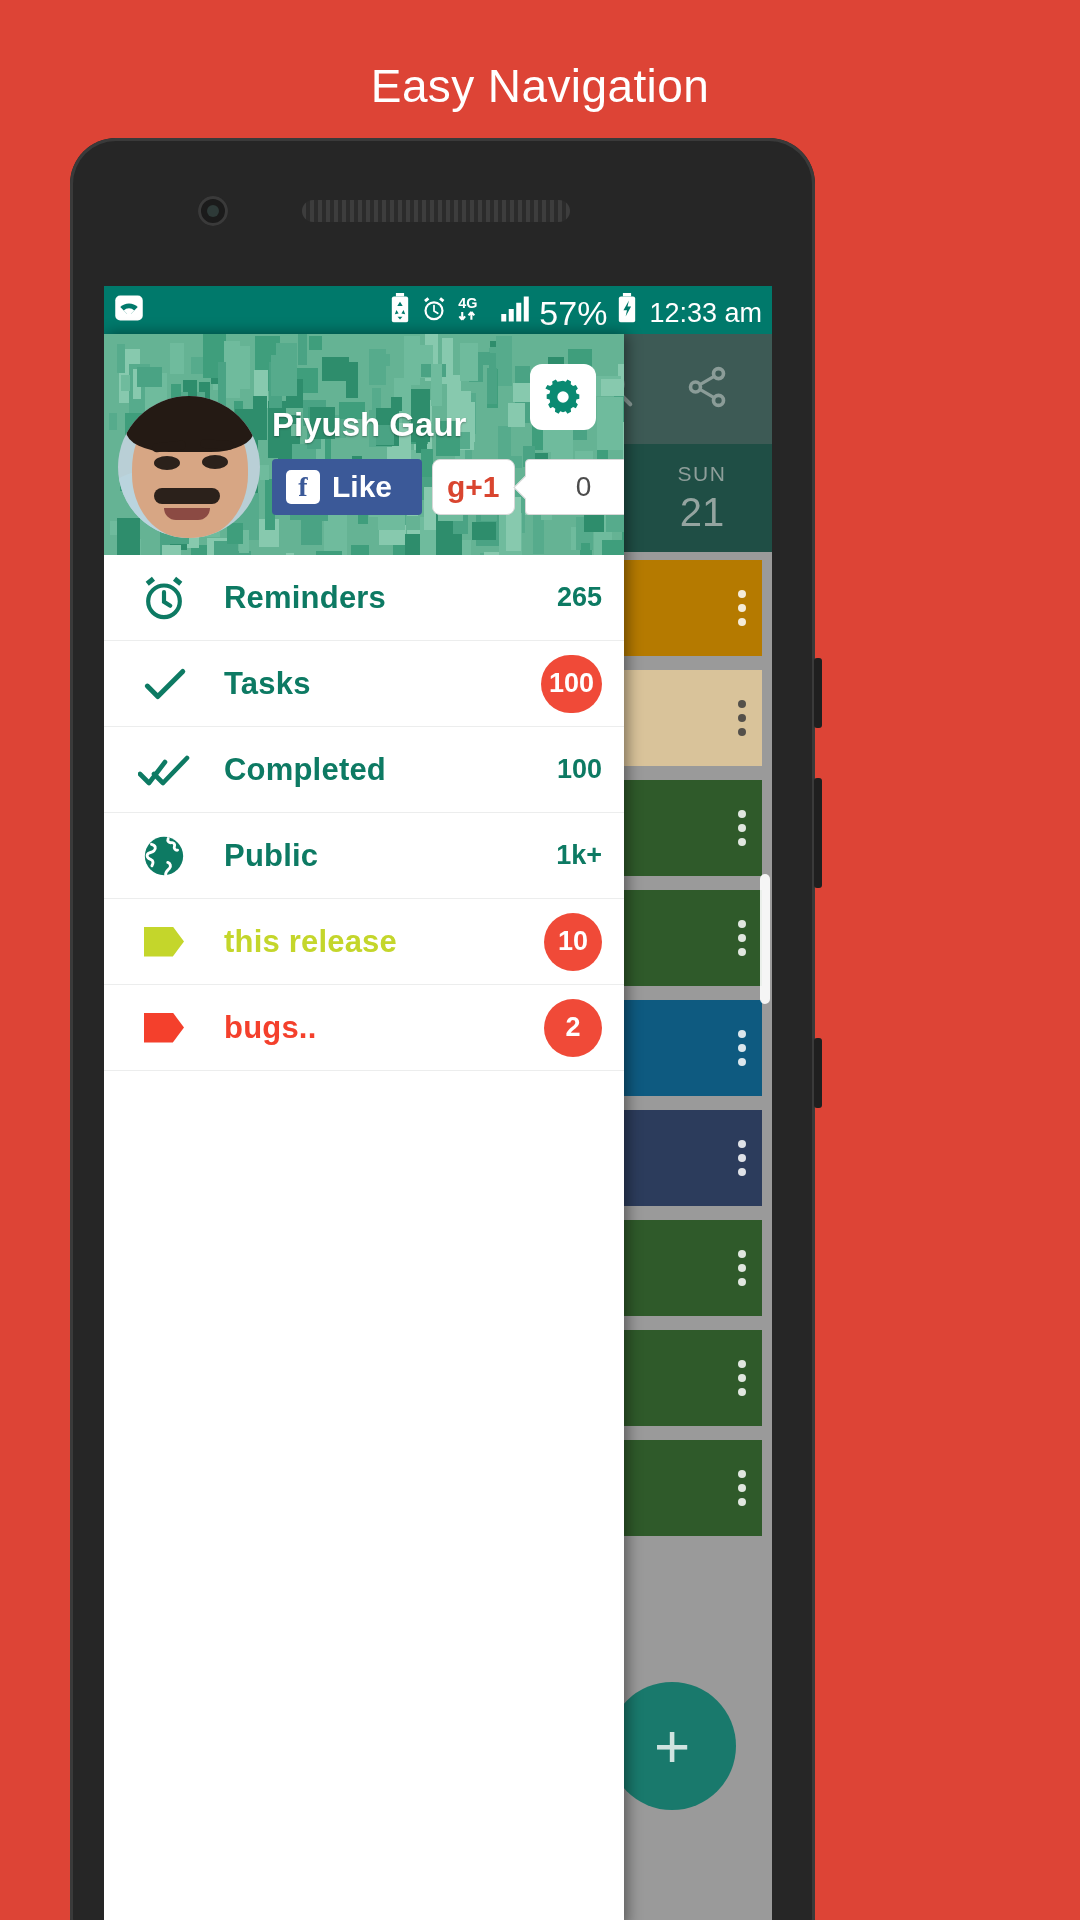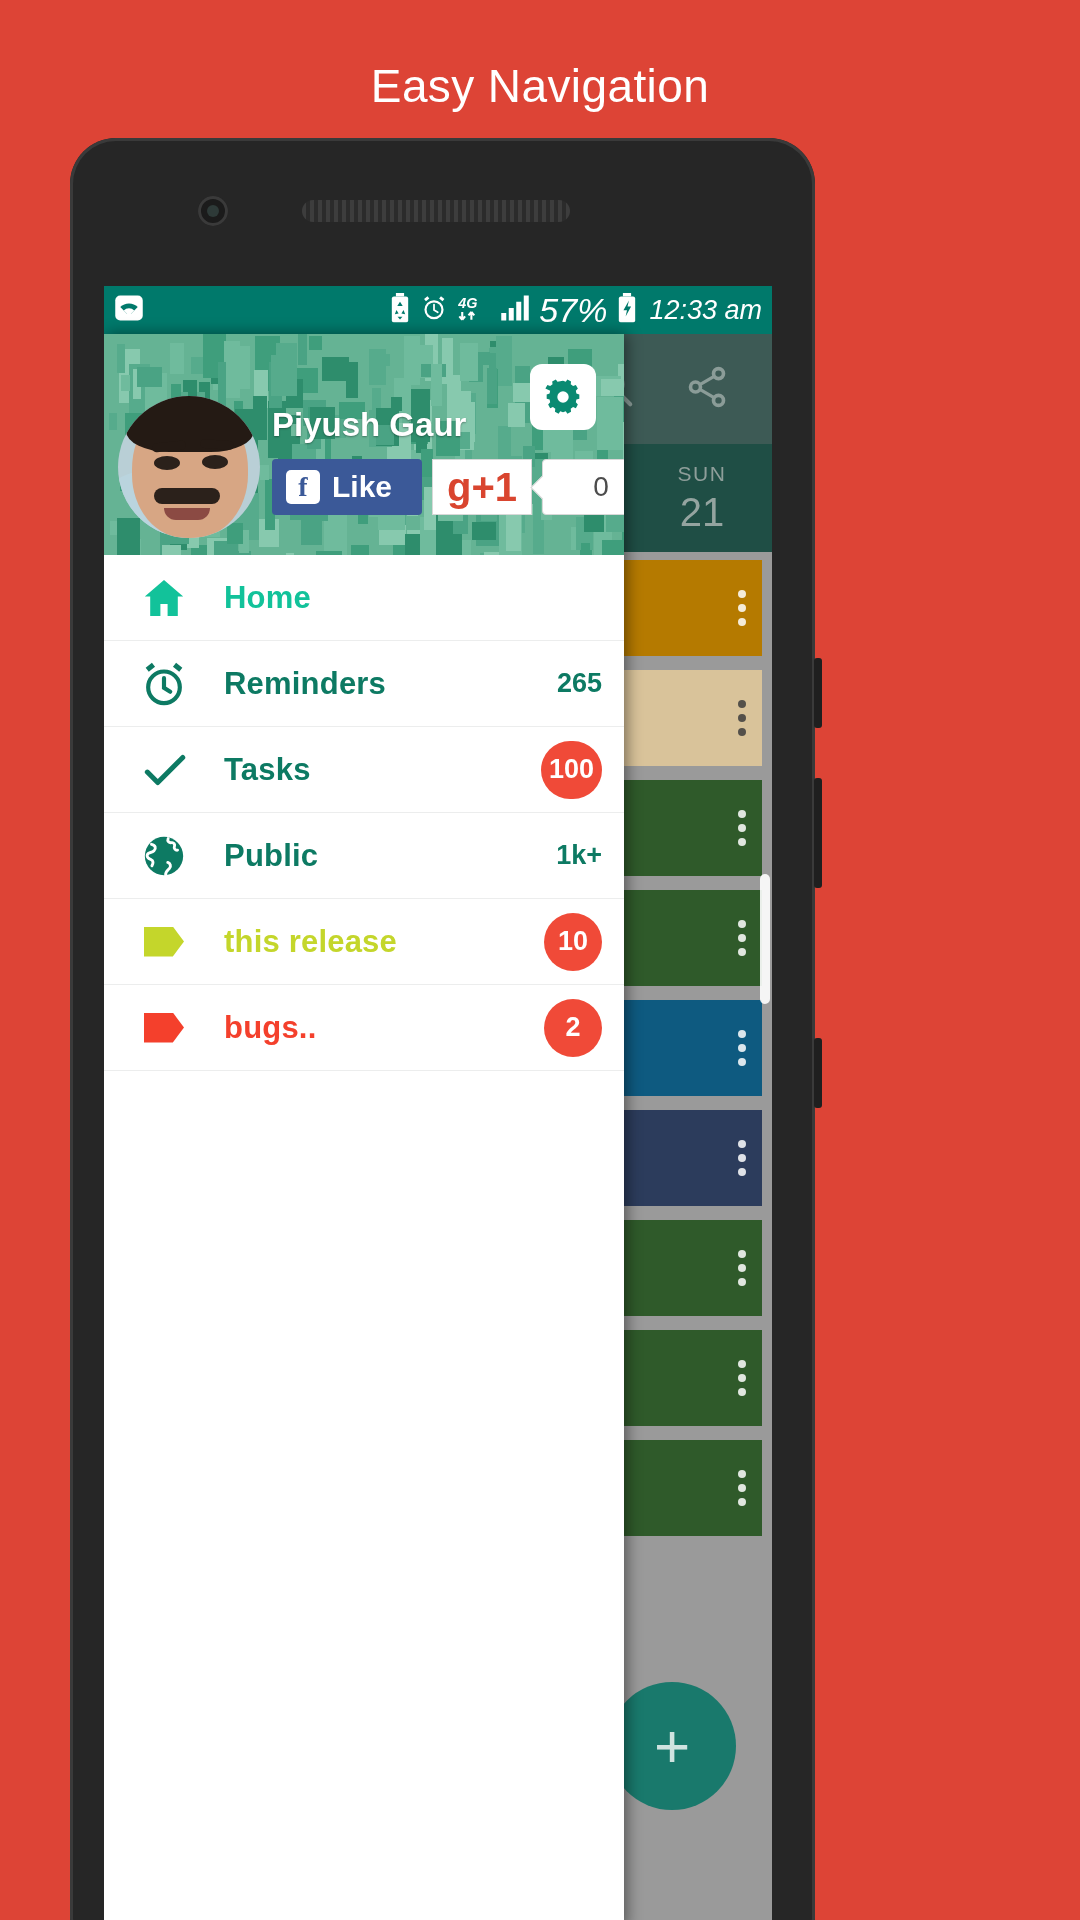--- a/index.html
+++ b/index.html
@@ -66,21 +66,21 @@
   }
 
   
   #status-bar {
     position: absolute; left: 0; top: 0; width: 668px; height: 48px;
     background: #00796b;
     display: flex; align-items: center;
     padding: 0 10px;
     color: #ffffff;
   }
-  .sb-right { margin-left: auto; display: flex; align-items: center; gap: 9px; font-style: italic; }
+  .sb-right { margin-left: auto; display: flex; align-items: flex-end; gap: 9px; }
   .sb-text { font-size: 34px; font-weight: 400; line-height: 28px; }
   #clock-text { font-size: 27px; margin-left: 2px; }
 
   
   #app-bg {
     position: absolute; left: 0; top: 48px; width: 668px; height: 1594px;
     background: #9a9a9a;
   }
   #app-toolbar {
     position: absolute; left: 0; top: 0; width: 668px; height: 110px;
@@ -187,24 +187,24 @@
     padding: 0 18px 0 14px;
     color: #ffffff; font-size: 30px; font-weight: 700;
   }
   #fb-glyph {
     width: 34px; height: 34px; border-radius: 5px; background: #ffffff;
     color: #3b5998; font-size: 28px; font-weight: 700; line-height: 34px;
     text-align: center; font-family: "Liberation Serif", serif;
   }
   #gplus-btn {
     height: 56px; margin-left: 10px;
-    background: #ffffff; border: 1px solid #d8d8d8; border-radius: 0;
+    background: #ffffff; border: 1px solid #d8d8d8; border-radius: 8px;
     display: flex; align-items: center; justify-content: center;
     padding: 0 14px;
-    color: #d9452f; font-size: 40px; font-weight: 700;
+    color: #d9452f; font-size: 30px; font-weight: 700;
   }
   #gplus-count {
     position: relative;
     height: 56px; margin-left: 10px; min-width: 118px;
     background: #ffffff; border: 1px solid #d8d8d8; border-radius: 4px;
     display: flex; align-items: center; justify-content: center;
     color: #4c4c4c; font-size: 28px;
   }
   #gplus-count::before {
     content: ""; position: absolute; left: -9px; top: 19px;
@@ -680,45 +680,47 @@
             <span>Like</span>
           </div>
           <div id="gplus-btn">g+1</div>
           <div id="gplus-count">0</div>
         </div>
       </div>
 
       <div id="drawer-list">
           <div class="nav-item">
             <div class="nav-icon">
-              <svg width="48" height="48" viewBox="0 0 24 24">
-                <path d="M12 3L2.4 11.2h2.7V21h5.1v-6h3.6v6h5.1v-9.8h2.7z" fill="#12c29a"></path>
-              </svg>
-            </div>
-            <div class="nav-label" style="color: rgb(18, 194, 154);">Home</div>
-          </div>
-          <div class="nav-item">
-            <div class="nav-icon">
               <svg width="50" height="50" viewBox="0 0 24 24">
                 <path d="M3.2 4.2L6.2 1.8l1.5 1.9-3 2.4zM17.8 1.8l3 2.4-1.5 1.9-3-2.4z" fill="#0d7a63"></path>
                 <circle cx="12" cy="13.6" r="7.6" fill="none" stroke="#0d7a63" stroke-width="2"></circle>
                 <path d="M12 9.2v4.6l3 1.9" stroke="#0d7a63" stroke-width="2" fill="none" stroke-linecap="round"></path>
               </svg>
             </div>
             <div class="nav-label" style="color: rgb(13, 122, 99);">Reminders</div>
             <div class="nav-count">265</div>
           </div>
           <div class="nav-item">
             <div class="nav-icon">
               <svg width="50" height="50" viewBox="0 0 24 24">
                 <path d="M4 13l5 5L21 6" stroke="#0d7a63" stroke-width="2.4" fill="none" stroke-linecap="round" stroke-linejoin="round"></path>
               </svg>
             </div>
             <div class="nav-label" style="color: rgb(13, 122, 99);">Tasks</div>
             <div class="nav-badge">100</div>
+          </div>
+          <div class="nav-item">
+            <div class="nav-icon">
+              <svg width="52" height="52" viewBox="0 0 26 24">
+                <path d="M1 14l4.5 4.5L13.5 8" stroke="#0d7a63" stroke-width="2.3" fill="none" stroke-linecap="round" stroke-linejoin="round"></path>
+                <path d="M8 14l4.5 4.5L24.5 6" stroke="#0d7a63" stroke-width="2.3" fill="none" stroke-linecap="round" stroke-linejoin="round"></path>
+              </svg>
+            </div>
+            <div class="nav-label" style="color: rgb(13, 122, 99);">Completed</div>
+            <div class="nav-count">100</div>
           </div>
           <div class="nav-item">
             <div class="nav-icon">
               <svg width="50" height="50" viewBox="0 0 24 24">
                 <circle cx="12" cy="12" r="9.2" fill="#0d7a63"></circle>
                 <path d="M6 6.4c2 .4 2.3 2 1.2 3.1-1 1.1-2.8.6-3.2 1.8-.4 1.2.6 2 1.8 2.4 1.2.4 1.1 2 .4 3M14 3.6c-.6 1.4.5 2.2 1.6 2 1.1-.2 1.8.8 1.4 1.8-.4 1 .4 1.9 1.5 1.8M12.8 21.2c-.2-1.5.8-2.2 1.8-3.2 1-1 .4-2.5-.8-2.9" stroke="#ffffff" stroke-width="1.4" fill="none" stroke-linecap="round"></path>
               </svg>
             </div>
             <div class="nav-label" style="color: rgb(13, 122, 99);">Public</div>
             <div class="nav-count">1k+</div>

